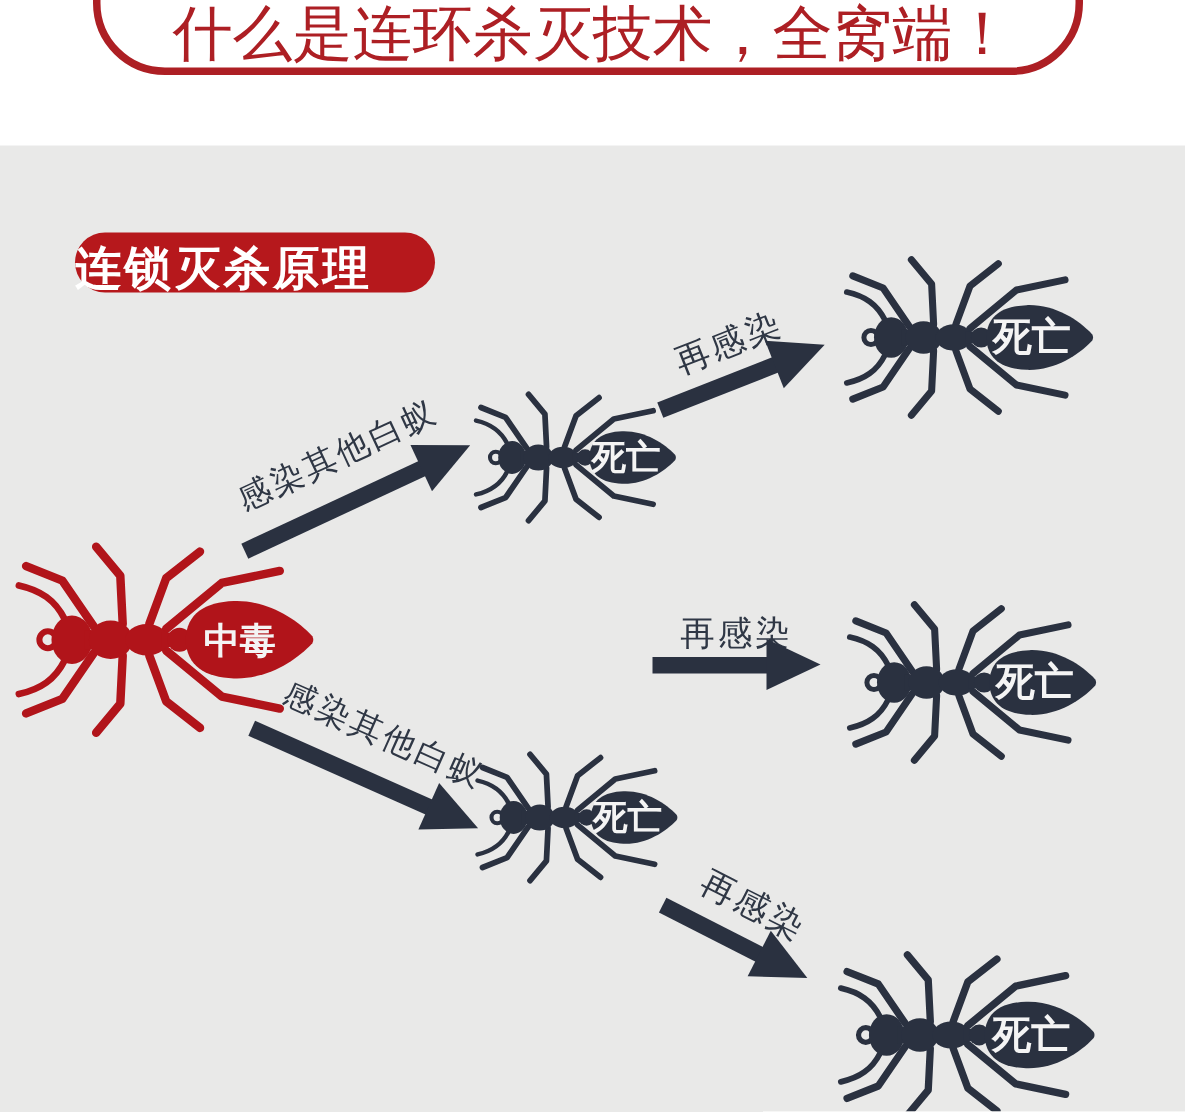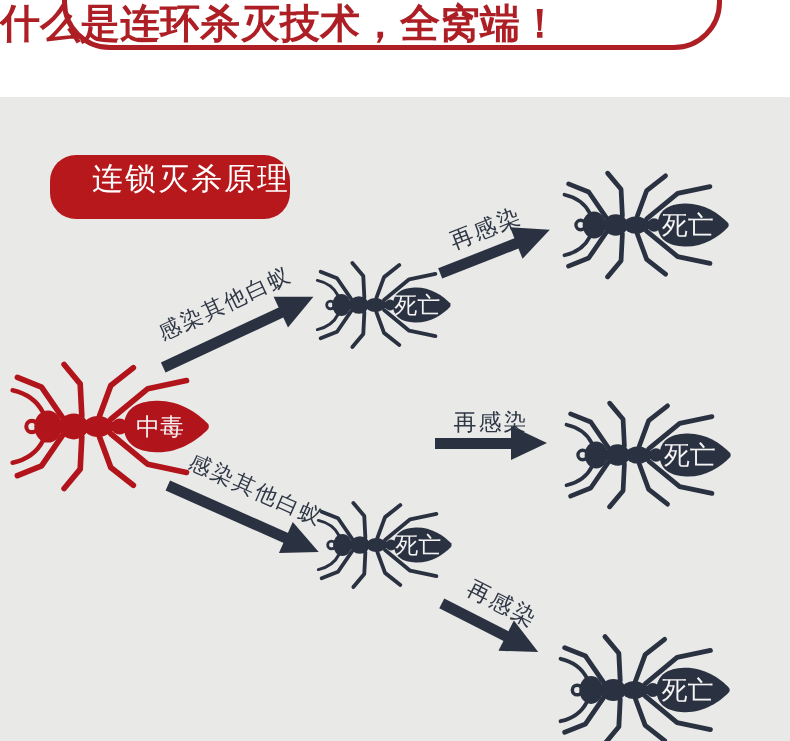--- a/index.html
+++ b/index.html
@@ -17,36 +17,36 @@
   .header{
     position:absolute;left:0;top:0;width:790px;height:97px;
     background:var(--white);z-index:3;
   }
   .header-border{
     position:absolute;left:62px;top:-53px;width:660px;height:103px;
     border:5px solid var(--red);border-radius:48px;
   }
   .page-title{
     position:absolute;left:0;top:0;width:100%;height:46px;line-height:46px;
-    text-align:left;font-size:40px;font-weight:bold;color:var(--red);
+    text-align:center;font-size:40px;font-weight:normal;color:var(--red);
     letter-spacing:0px;white-space:nowrap;
   }
   
   .badge{
-    position:absolute;left:50px;top:155px;width:240px;height:64px;
+    position:absolute;left:50px;top:155px;width:240px;height:40px;
     background:var(--badge-red);border-radius:26px;color:var(--white);
-    font-size:31px;font-weight:normal;text-align:right;line-height:48px;
+    font-size:31px;font-weight:bold;text-align:left;line-height:48px;
     letter-spacing:2px;z-index:2;
   }
   
   .ant{position:absolute;z-index:1;}
   .ant svg{display:block;width:100%;height:100%;}
   .ant-label{
     position:absolute;left:74%;top:50%;transform:translate(-50%,-50%);
-    color:var(--label);white-space:nowrap;font-weight:normal;text-align:center;
+    color:var(--label);white-space:nowrap;font-weight:bold;text-align:center;
   }
   .ant-source{left:6px;top:350px;width:208px;height:153px;color:var(--ant-red);}
   .ant-source .ant-label{font-size:24px;}
   .ant-top-mid{left:313px;top:253px;width:141px;height:104px;color:var(--navy);}
   .ant-top-mid .ant-label{font-size:23px;}
   .ant-top-right{left:559px;top:161px;width:174px;height:128px;color:var(--navy);}
   .ant-top-right .ant-label{font-size:26px;}
   .ant-mid-right{left:561px;top:391px;width:174px;height:128px;color:var(--navy);}
   .ant-mid-right .ant-label{font-size:26px;}
   .ant-bot-mid{left:314px;top:493px;width:141px;height:104px;color:var(--navy);}

